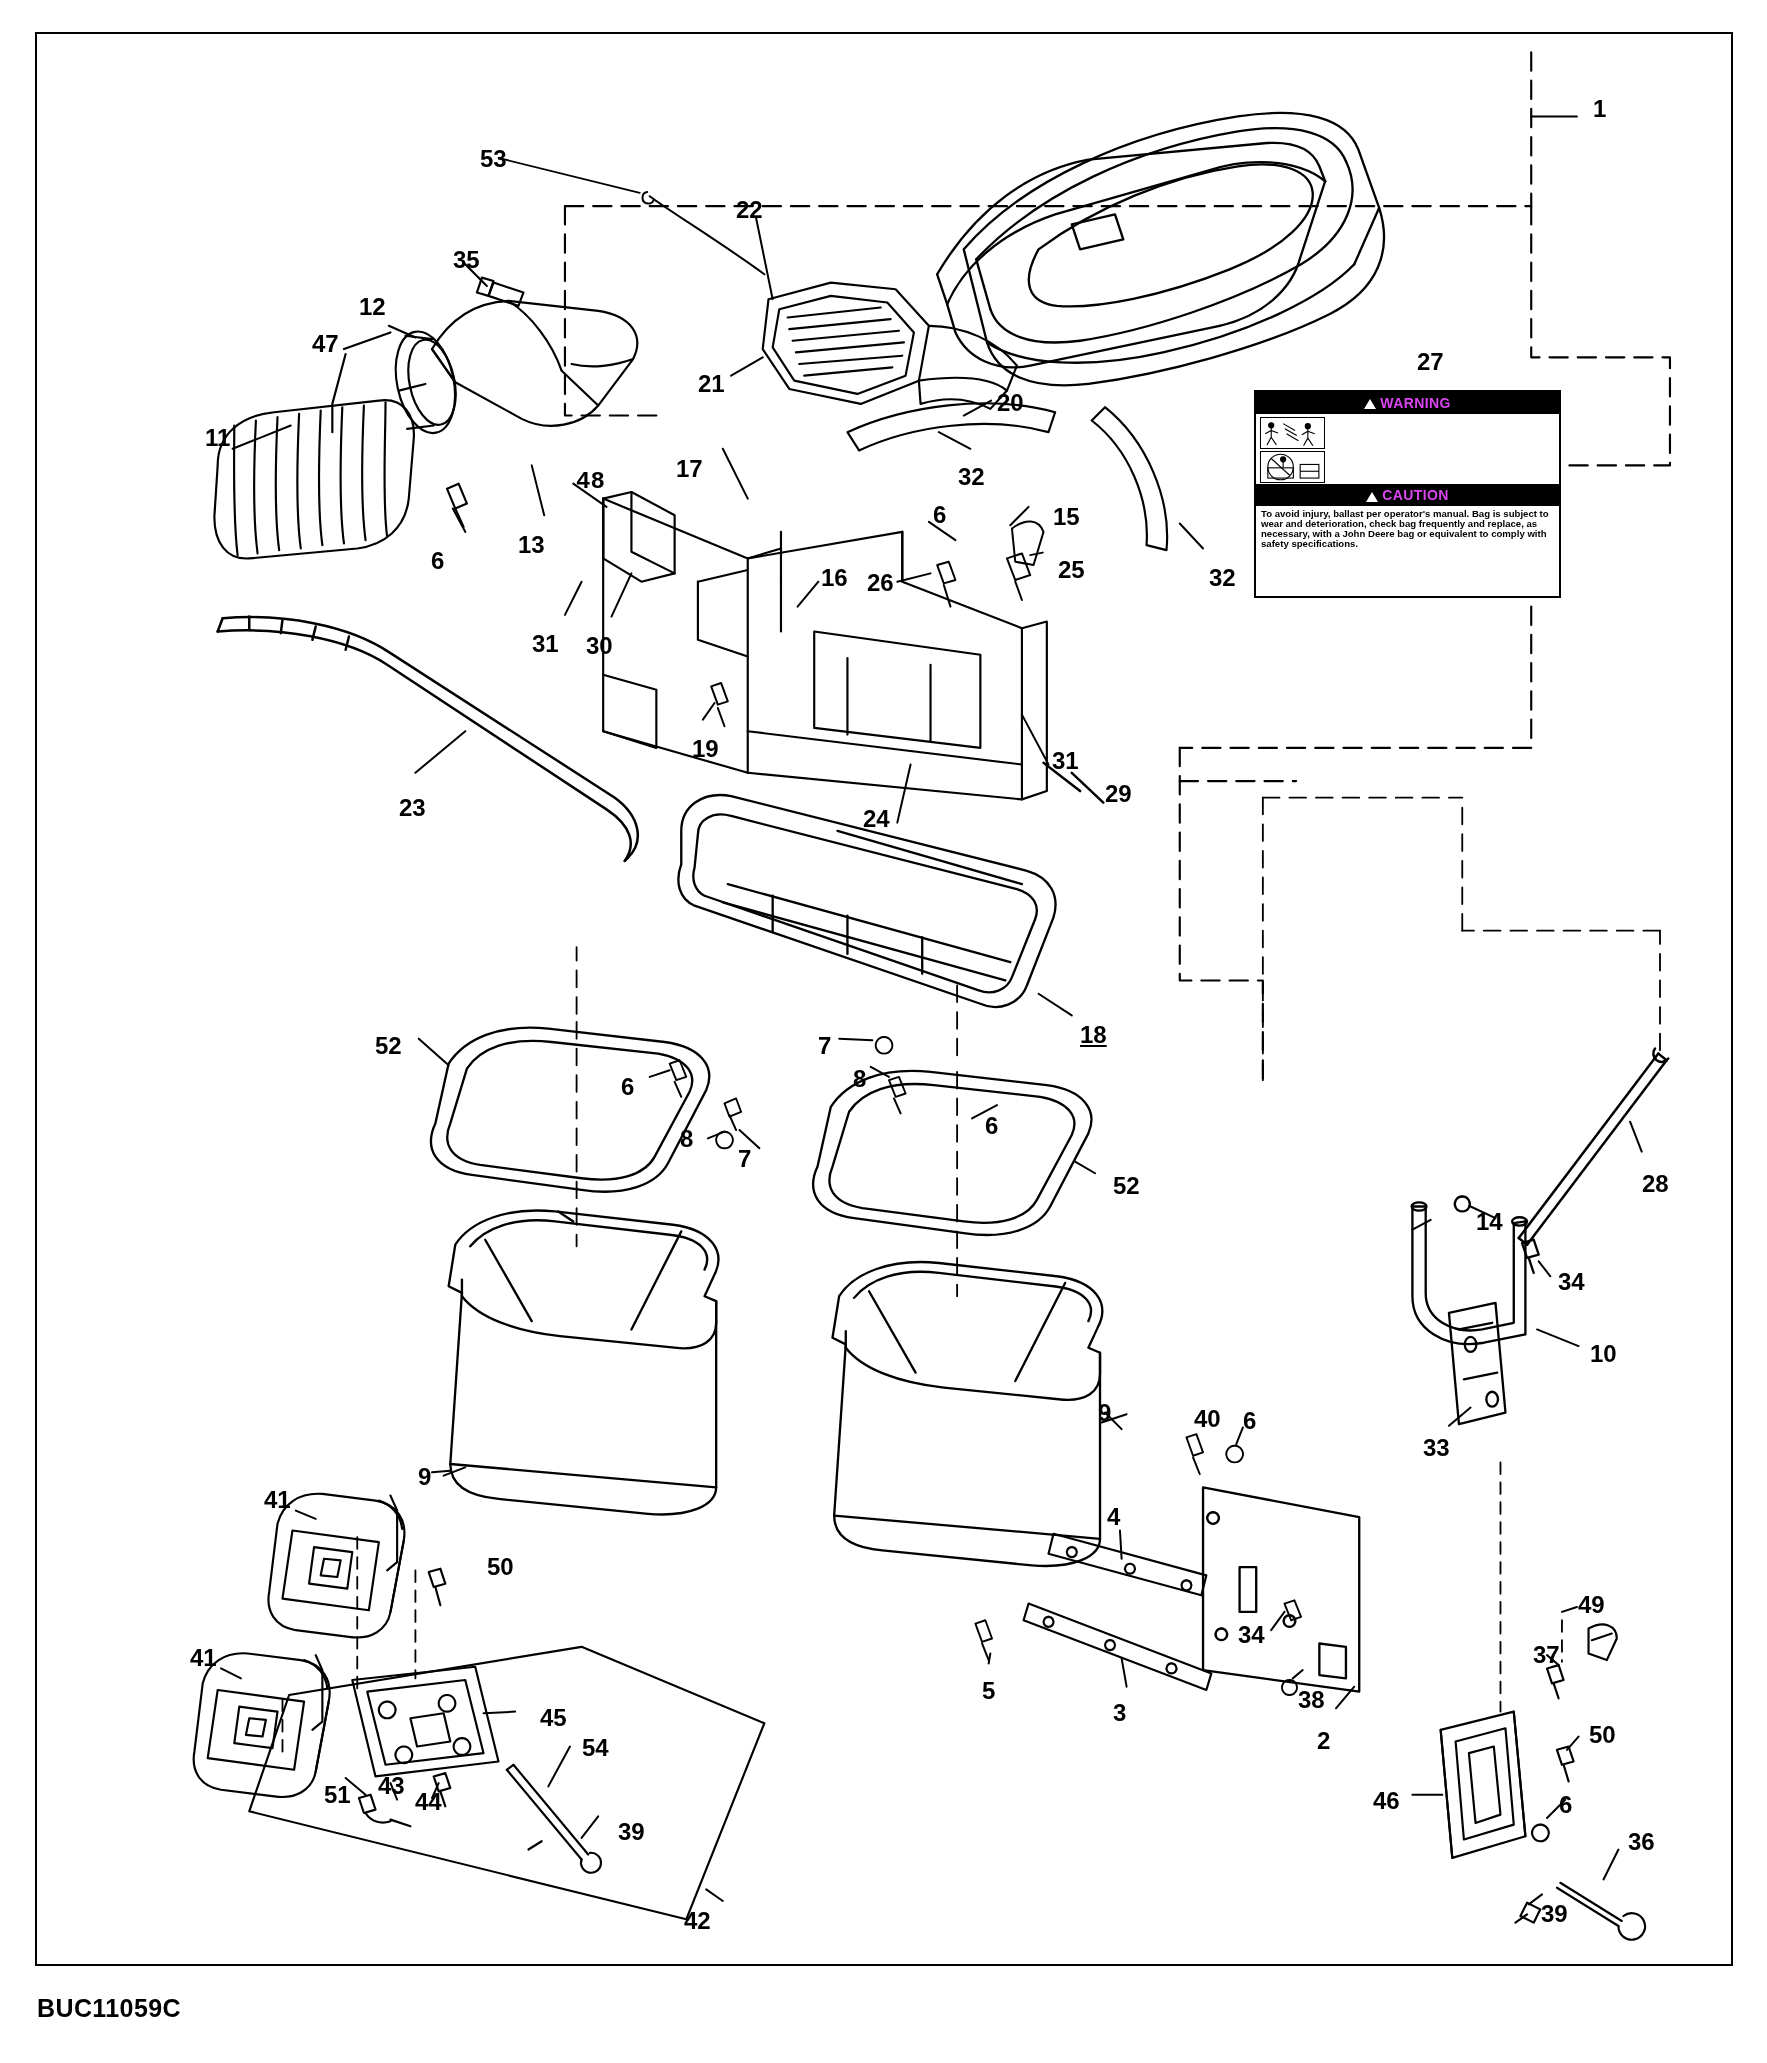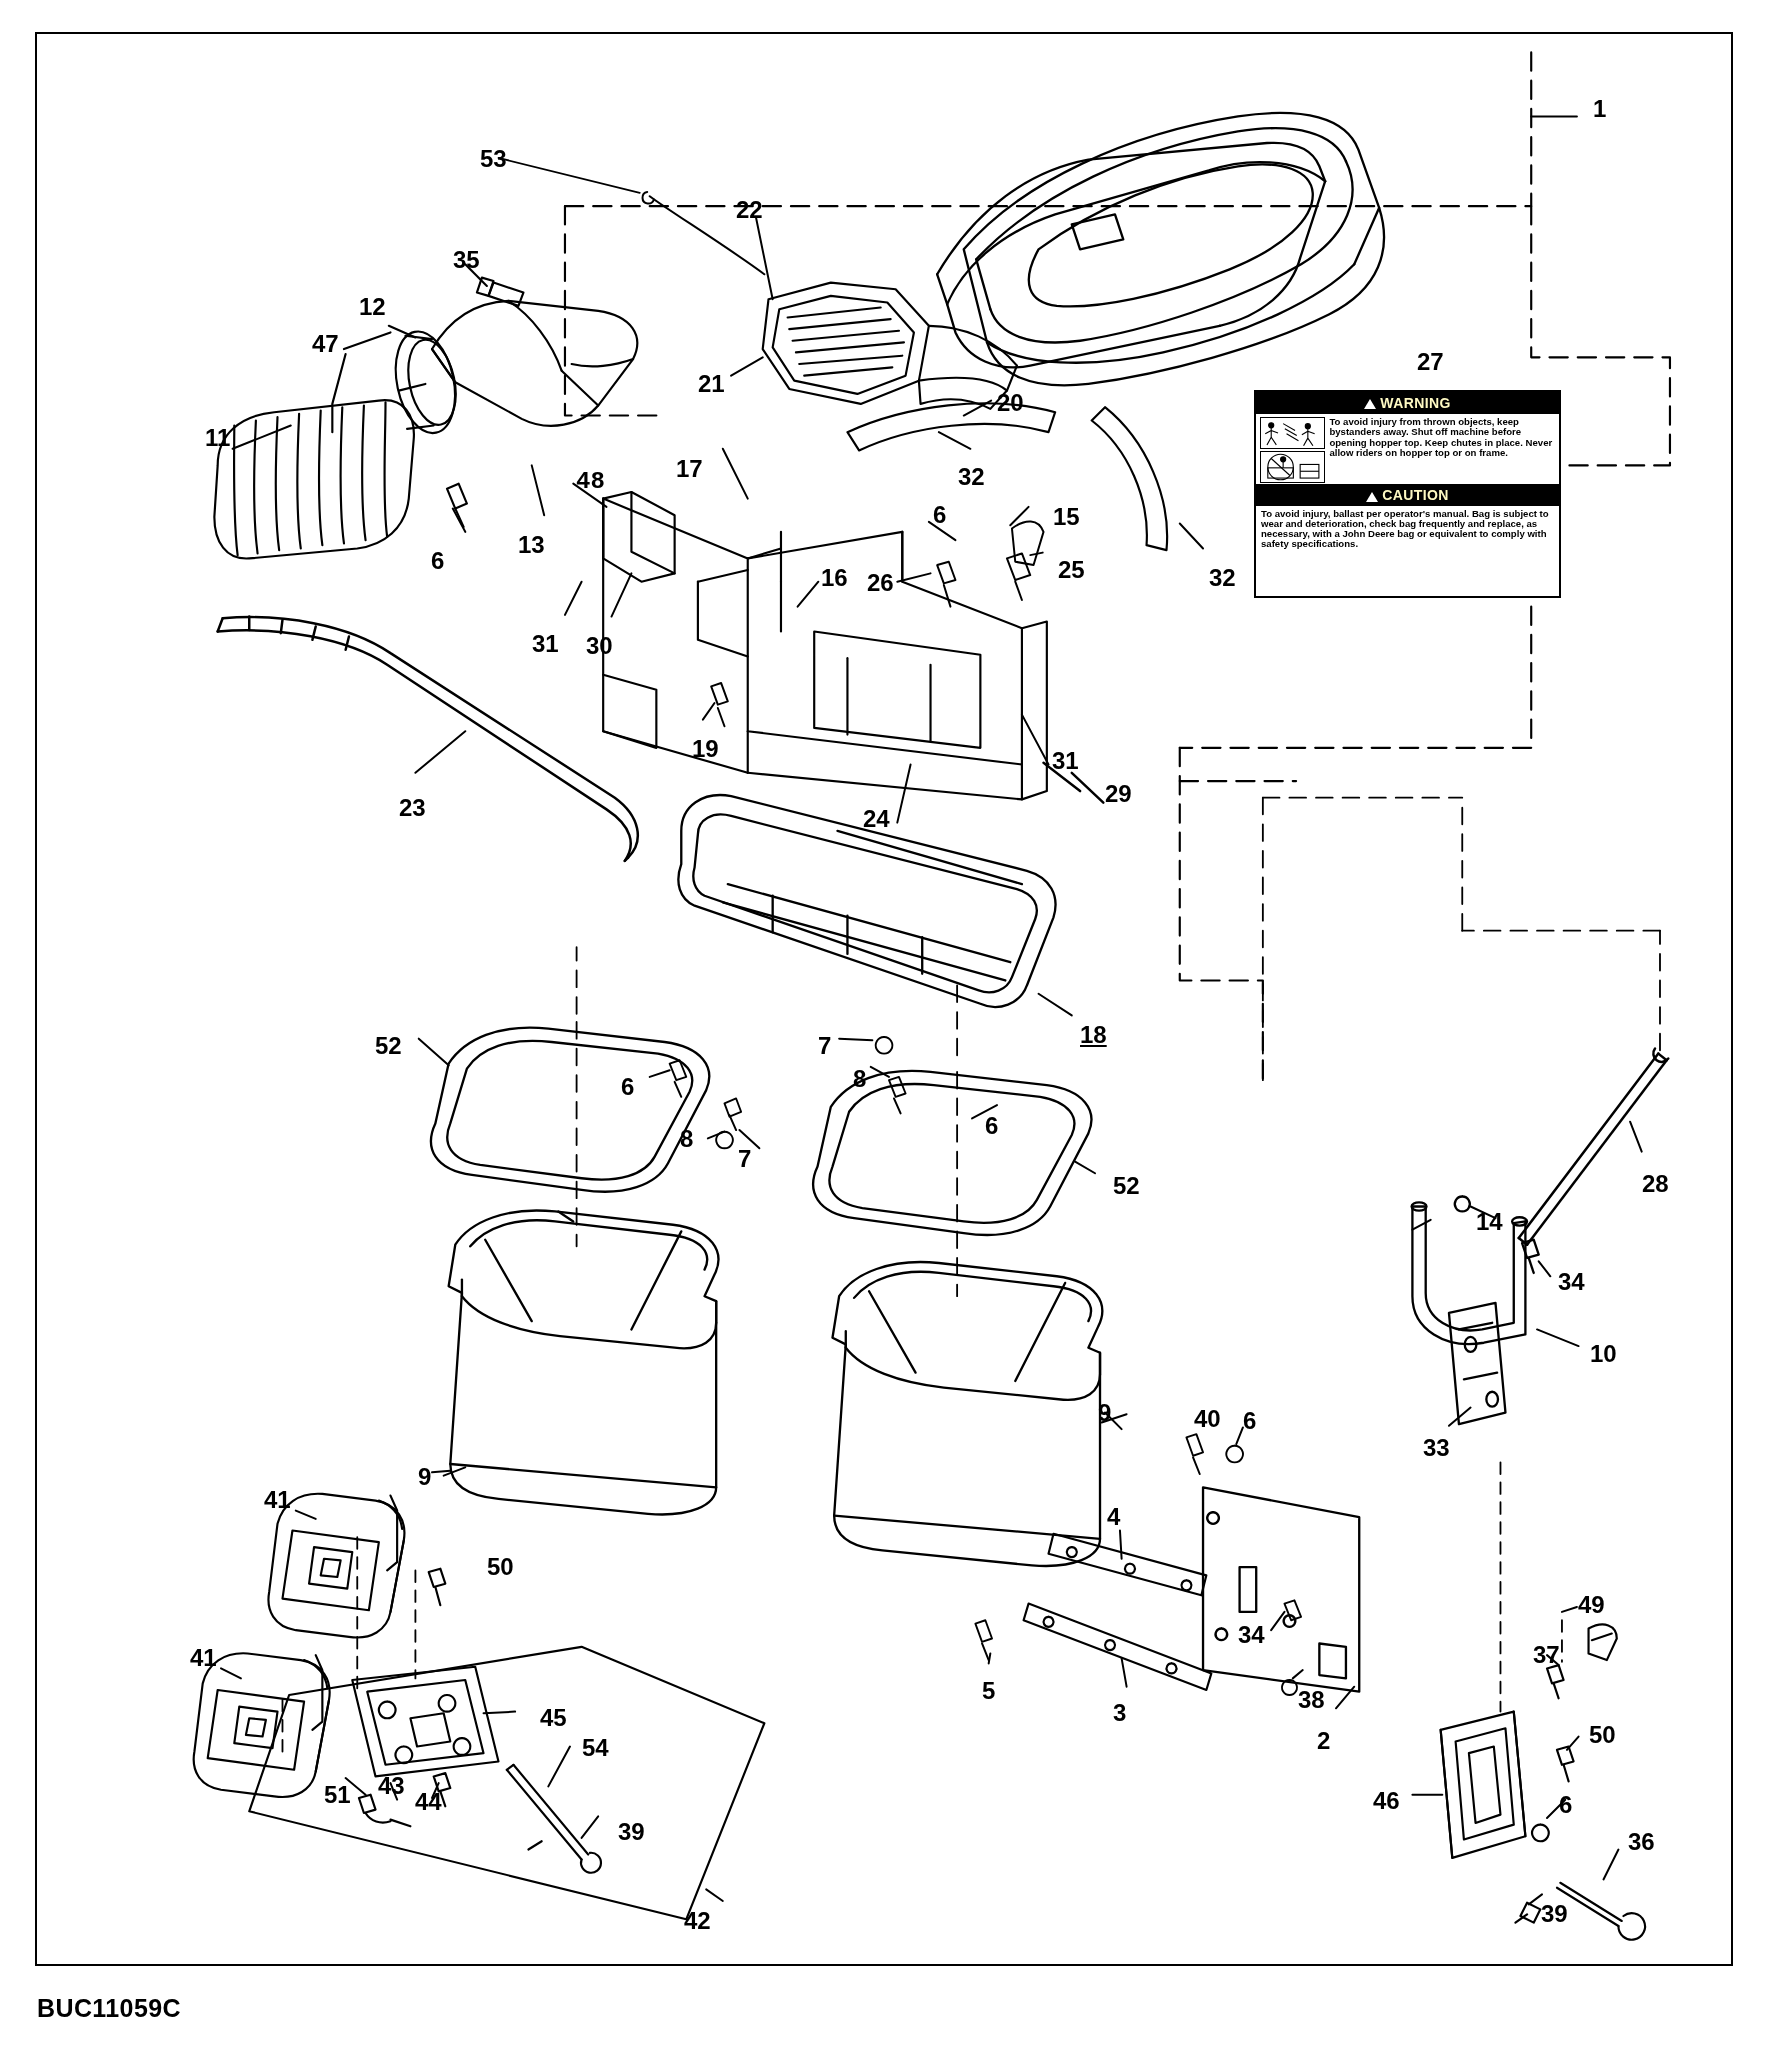--- a/index.html
+++ b/index.html
@@ -65,21 +65,21 @@
     width: 307px;
     height: 208px;
     background: #ffffff;
     border: 2.5px solid #000;
     box-sizing: border-box;
     padding: 0;
     overflow: hidden;
   }
   .decal-hdr {
     background: #000;
-    color: #fef9c3;
+    color: #d946ef;
     text-align: center;
     font-size: 14px;
     font-weight: bold;
     letter-spacing: 0.4px;
     padding: 2.5px 0 3.3px 0;
   }
   .decal-hdr .tri {
     display: inline-block;
     width: 0; height: 0;
     border-left: 6.6px solid transparent;
@@ -658,21 +658,20 @@
               <circle cx="26" cy="8" r="3" fill="#000"></circle>
               <path d="M26 11 L26 18"></path>
               <circle cx="23" cy="17" r="15"></circle>
               <path d="M12 7 L34 27"></path>
               <rect x="46" y="14" width="22" height="16"></rect>
               <path d="M46 22 L68 22"></path>
             </g>
           </svg>
         </div>
       </div>
-      <div class="decal-text">To avoid injury from thrown objects, keep bystanders away. Shut off machine before opening hopper top. Keep chutes in place. Never allow riders on hopper top or on frame.</div>
     </div>
     <div class="decal-hdr">
       <span class="tri"></span><span>CAUTION</span>
     </div>
     <div class="decal-text2">To avoid injury, ballast per operator's manual. Bag is subject to wear and deterioration, check bag frequently and replace, as necessary, with a John Deere bag or equivalent to comply with safety specifications.</div>
   </div>
 
   <div id="callouts">
       <div class="callout" style="left: 1593px; top: 96px;">1</div>
       <div class="callout" style="left: 480px; top: 146px;">53</div>

